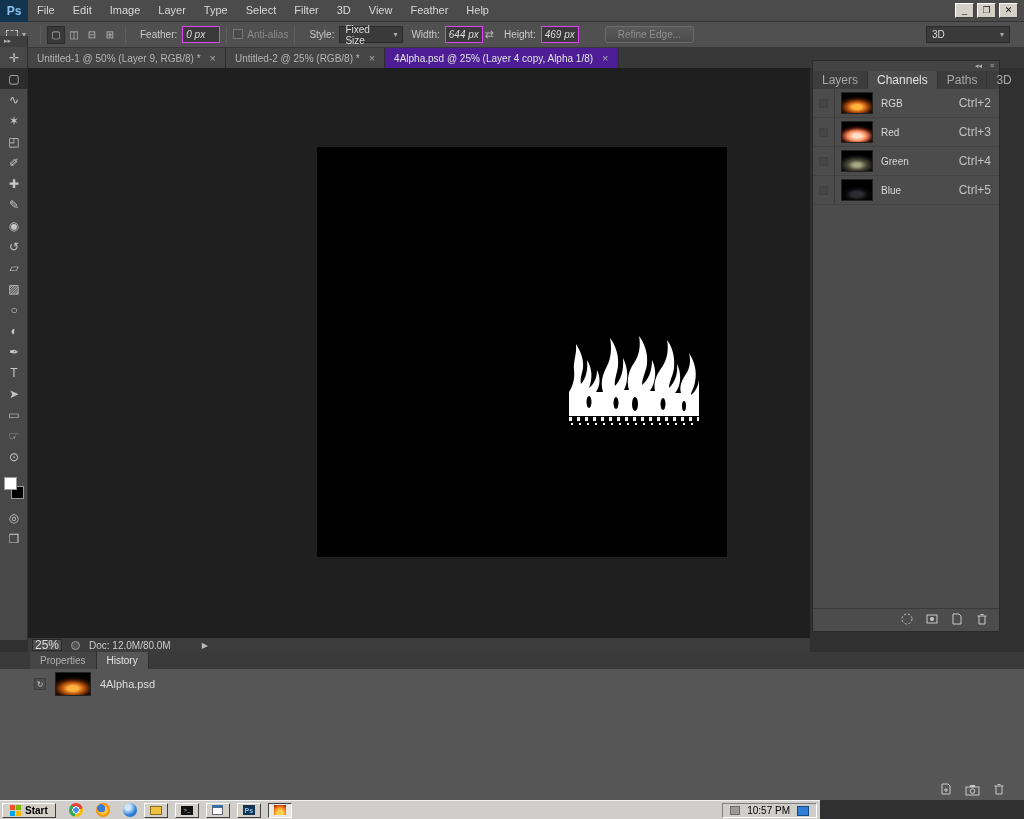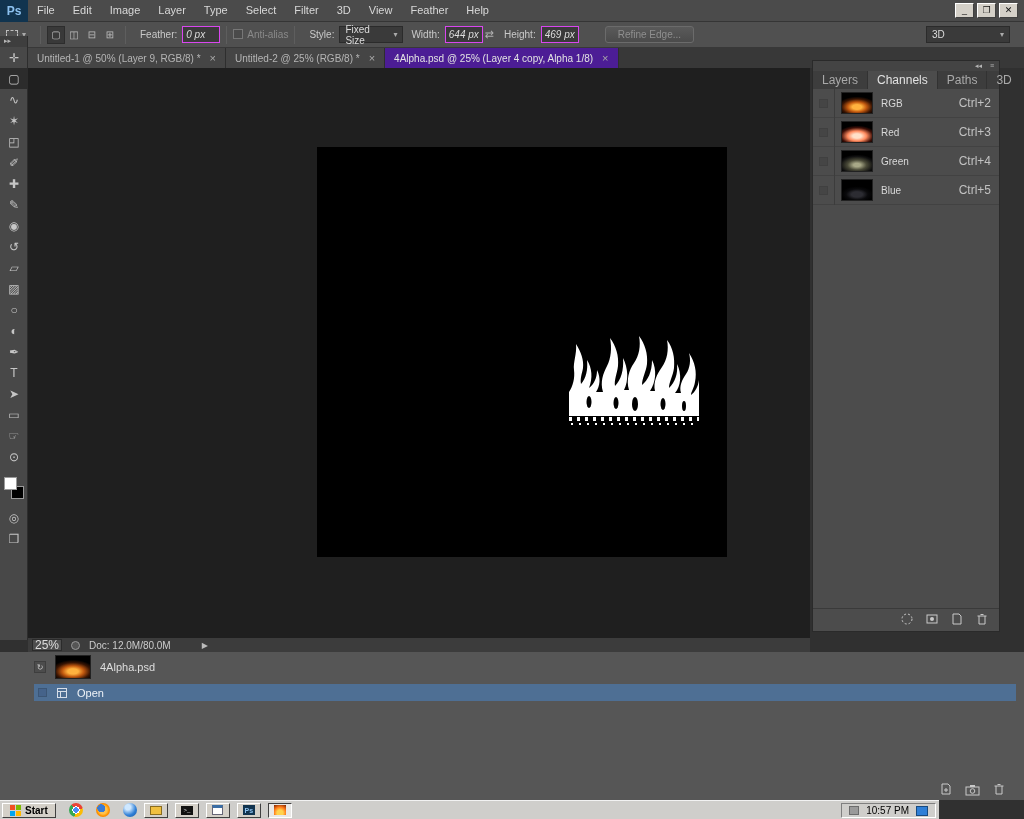--- a/index.html
+++ b/index.html
@@ -112,21 +112,21 @@
   .hsrc{width:12px;height:12px;border:1px solid #3e3e3e;background:#4c4c4c;display:flex;
         align-items:center;justify-content:center;font-size:8px;color:#c5c5c5;}
   .hthumb{width:36px;height:24px;border:1px solid #222;}
   .hstate{height:17px;background:#4e6f94;display:flex;align-items:center;gap:9px;
           margin:2px 8px 0 34px;color:#eef2f7;padding-left:4px;}
   .hchk{width:9px;height:9px;border:1px solid #3c5675;background:#456документ;background:#45638a;}
   .hicon{color:#d7dee8;font-size:9px;display:flex;align-items:center;}
   .hfooter{position:absolute;right:18px;bottom:4px;display:flex;gap:12px;align-items:center;}
 
   
-  .taskbar{position:absolute;left:0;top:800px;width:939px;height:19px;background:#cfcecb;
+  .taskbar{position:absolute;left:0;top:800px;width:820px;height:19px;background:#cfcecb;
            border-top:1px solid #f2f2f2;display:flex;align-items:center;}
   .startbtn{margin-left:2px;height:15px;padding:0 7px;display:flex;align-items:center;gap:4px;
             background:#d4d0c8;border:1px solid;border-color:#fff #404040 #404040 #fff;
             font-weight:bold;font-size:10px;color:#000;}
   .qicon{width:14px;height:14px;border-radius:50%;margin-left:13px;flex:none;}
   .q-chrome{background:radial-gradient(circle at 50% 50%,#4a8cf7 0 27%,#fff 28% 37%,rgba(0,0,0,0) 38%),
             conic-gradient(from -45deg,#ea4335 0 120deg,#fbbc05 0 240deg,#34a853 0 360deg);}
   .q-firefox{background:radial-gradient(circle at 38% 38%,#3a7bd5 0 32%,rgba(0,0,0,0) 33%),
              radial-gradient(circle at 50% 50%,#ffc24b 0 40%,#ff9500 60%,#e66000 95%);}
   .q-globe{background:radial-gradient(circle at 35% 30%,#cfe8ff 0 20%,#2f7fd6 60%,#1a5ca8 95%);}
@@ -392,34 +392,28 @@
   </div>
 
   <div class="statusbar">
     <div class="zoombox">25%</div>
     <div class="statcircle"></div>
     <span>Doc: 12.0M/80.0M</span>
     <span class="statplay">▶</span>
   </div>
 
   <div class="historypanel">
+    <div class="htabs">
+      <div class="htab">Properties</div>
+      <div class="htab active">History</div>
+    </div>
     <div class="hsnapshot">
       <span class="hsrc">↻</span>
       <div class="hthumb th-rgb"></div>
       <span>4Alpha.psd</span>
-    </div>
-    <div class="hstate">
-      <span class="hchk"></span>
-      <span class="hicon">
-        <svg width="12" height="12">
-            <rect x="1.5" y="1.5" width="9" height="9" fill="none" stroke="#d7dee8"></rect>
-            <path d="M1.5,4.5 h9 M4.5,4.5 v6" stroke="#d7dee8" fill="none"></path>
-          </svg>
-      </span>
-      <span>Open</span>
     </div>
     <div class="hfooter">
       <span class="ficon">
         <svg width="14" height="14">
           <path d="M3,2 h6 l2,2 v8 h-8 z" fill="none" stroke="#c9c9c9"></path>
           <path d="M5,8 h4 M7,6 v4" stroke="#c9c9c9"></path>
         </svg>
       </span>
       <span class="ficon">
         <svg width="15" height="13">

